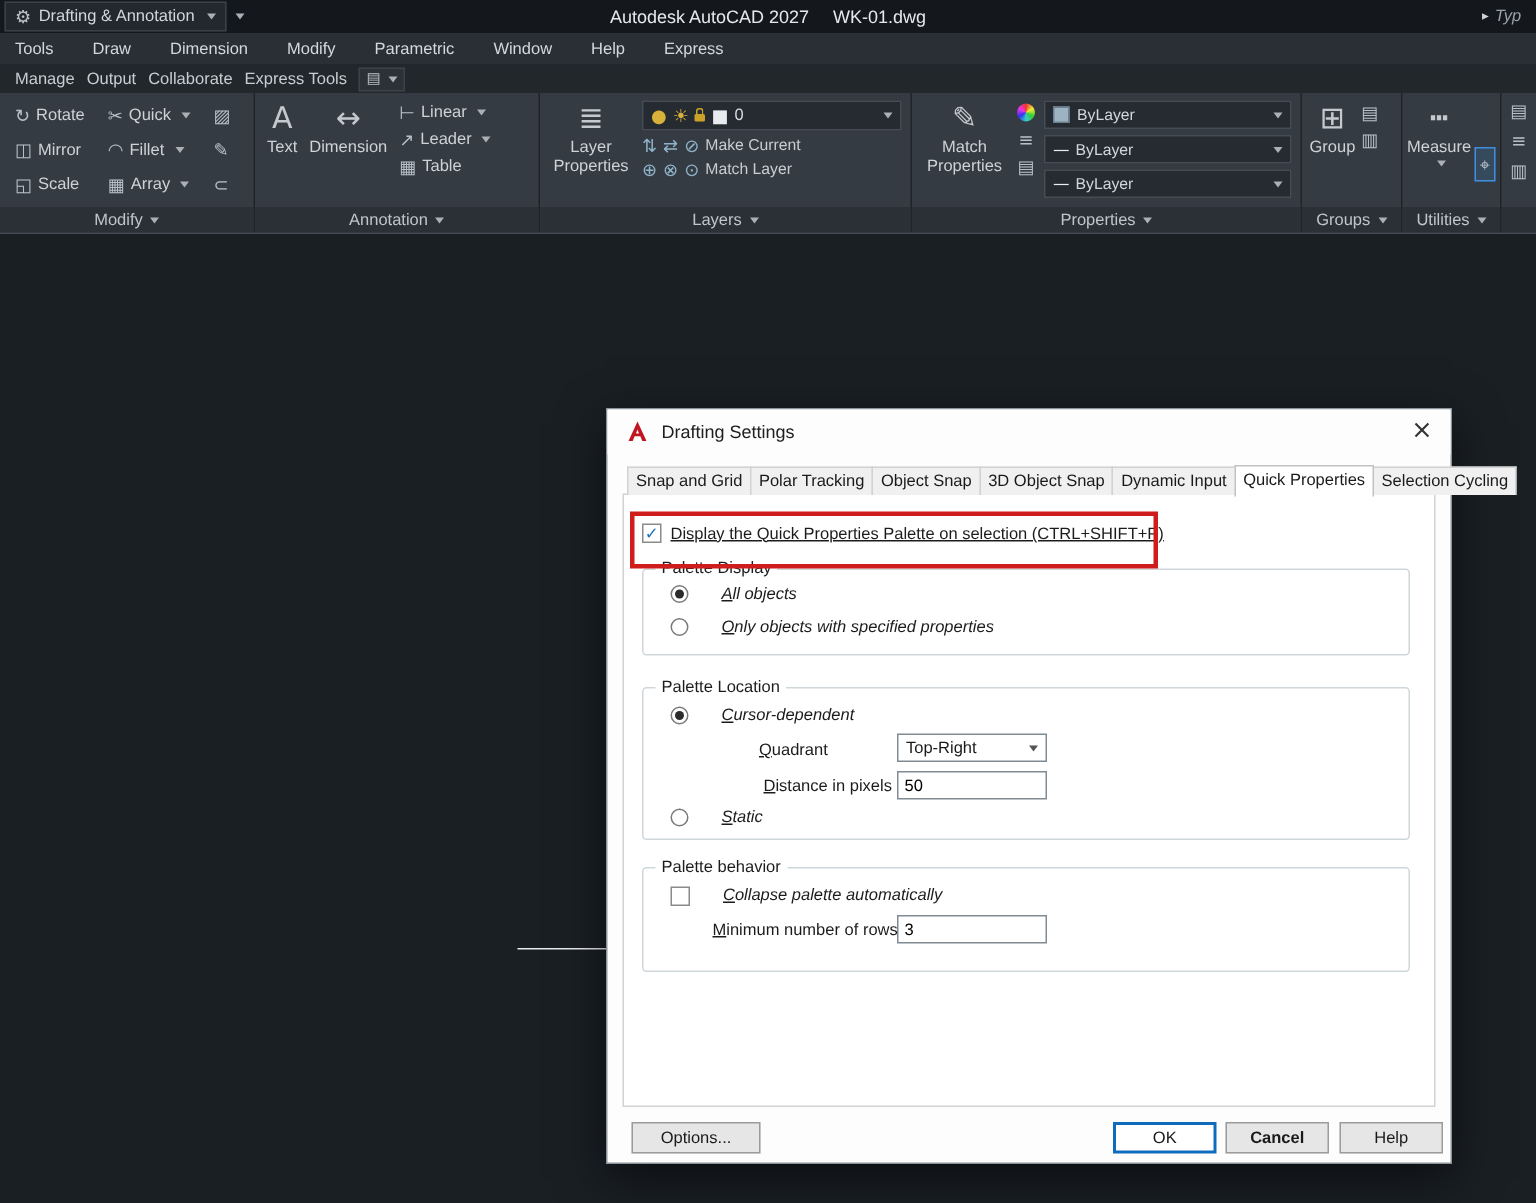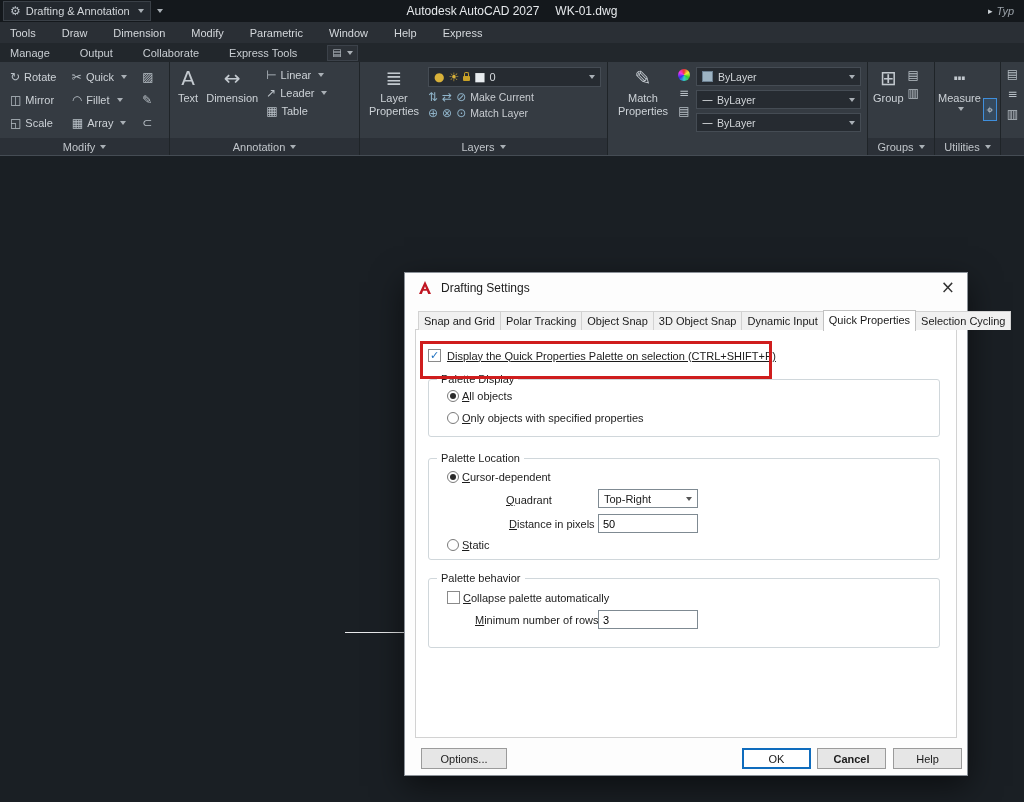--- a/index.html
+++ b/index.html
@@ -17,21 +17,21 @@
   .apptitle{position:absolute;left:0;right:0;top:0;height:22px;display:flex;align-items:center;justify-content:center;gap:16px;color:#e6e9ec;font-size:12px;pointer-events:none;}
   .tb-right{position:absolute;right:0;top:0;height:22px;display:flex;align-items:center;gap:4px;padding-right:0;width:36px;overflow:hidden;color:#9aa1a8;}
   .typ{font-style:italic;font-size:11px;color:#9aa1a8;}
   .flyglyph{font-size:9px;color:#cfd4d9;}
 
   
   .menubar{position:absolute;left:0;top:22px;width:1024px;height:21px;background:#2a2f35;display:flex;align-items:center;gap:26px;padding-left:10px;box-sizing:border-box;}
   .menuitem{font-size:11px;color:#d4d8dc;}
 
   
-  .tabrow{position:absolute;left:0;top:43px;width:1024px;height:19px;background:#22272c;display:flex;align-items:center;gap:30px;padding-left:10px;box-sizing:border-box;}
+  .tabrow{position:absolute;left:0;top:43px;width:1024px;height:19px;background:#22272c;display:flex;align-items:center;gap:8px;padding-left:10px;box-sizing:border-box;}
   .rtab{font-size:11px;color:#c8cdd2;}
   .tabrow-more{display:flex;align-items:center;gap:2px;background:#2c3137;border:1px solid #3c424a;padding:0 4px;height:14px;}
 
   
   .ribbon{position:absolute;left:0;top:62px;width:1024px;height:93px;background:#353b42;display:flex;border-bottom:1px solid #454c54;box-sizing:content-box;}
   .panel{display:flex;flex-direction:column;border-right:1px solid #1f2428;box-sizing:border-box;}
   .pcontent{height:76px;box-sizing:border-box;}
   .plabel{height:17px;background:#2b3037;display:flex;align-items:center;justify-content:center;font-size:11px;color:#c0c5ca;gap:2px;}
   .tool{display:flex;align-items:center;gap:4px;font-size:11px;color:#cdd2d7;white-space:nowrap;}
   .bigbtn{display:flex;flex-direction:column;align-items:center;gap:2px;font-size:11px;color:#cdd2d7;text-align:center;line-height:1.15;padding-top:4px;}
@@ -86,21 +86,21 @@
   .cbrow{position:absolute;left:12px;top:19px;display:flex;align-items:center;gap:6px;}
   .cb{width:13px;height:13px;background:#fff;border:1px solid #8a8a8a;display:inline-flex;align-items:center;justify-content:center;box-sizing:border-box;flex:0 0 13px;}
   .cb .chk{font-family:"DejaVu Sans",sans-serif;font-size:11px;color:#1e70bf;line-height:1;}
   .cblabel{text-decoration:underline;color:#1c1c1c;}
   .redrect{position:absolute;left:4px;top:11px;width:346px;height:32px;border:3px solid var(--highlight-red,#cf1d1d);z-index:5;pointer-events:none;}
   .group{position:absolute;left:12px;width:510px;border:1px solid #d0d7db;border-radius:3px;}
   .glabel{position:absolute;top:-7px;left:8px;background:#fff;padding:0 4px;color:#1c1c1c;}
   .g1{top:49px;height:56px;}
   .g2{top:128px;height:100px;}
   .g3{top:248px;height:68px;}
-  .opt{position:absolute;display:flex;align-items:center;gap:3px;color:#1c1c1c;}
+  .opt{position:absolute;display:flex;gap:22px;color:#1c1c1c;font-style:italic;}
   .rb{width:12px;height:12px;border:1px solid #7a7a7a;border-radius:50%;background:#fff;box-sizing:border-box;position:relative;flex:0 0 12px;}
   .rb.sel::after{content:"";position:absolute;left:2px;top:2px;width:6px;height:6px;border-radius:50%;background:#2b2b2b;}
   .af{display:inline-block;}
   .af::first-letter{text-decoration:underline;}
   .flabel{position:absolute;color:#1c1c1c;}
   .combo{position:absolute;width:100px;height:19px;border:1px solid #7f8a92;background:#fff;display:flex;align-items:center;justify-content:space-between;padding:0 5px;box-sizing:border-box;}
   .txt{position:absolute;width:100px;height:19px;border:1px solid #7f8a92;background:#fff;font-size:11px;font-family:"Liberation Sans",sans-serif;padding:0 4px;box-sizing:border-box;}
   .btn{position:absolute;top:475px;height:21px;background:#e6e6e6;border:1px solid #9b9b9b;font-size:11px;font-family:"Liberation Sans",sans-serif;color:#1a1a1a;display:flex;align-items:center;justify-content:center;padding:0;box-sizing:border-box;}
   .b-opt{left:16px;width:86px;}
   .b-ok{left:337px;width:69px;background:#fff;border:2px solid var(--ok-blue,#0f6cbd);}
@@ -288,20 +288,24 @@
               <span>ByLayer</span>
               <span class="caret mlauto"></span>
             </div>
           <div class="pcombo">
               <span class="gi line-sample">—</span>
               <span>ByLayer</span>
               <span class="caret mlauto"></span>
             </div>
         </div>
       </div>
+      <div class="plabel">
+          <span>Properties</span>
+          <span class="caret"></span>
+        </div>
     </div>
 
     <div class="panel p-groups">
       <div class="pcontent">
         <div class="bigbtn">
             <span class="bicon">⊞</span>
             <span>Group</span>
           </div>
         <div class="icol">
           <span class="gi">▤</span>

